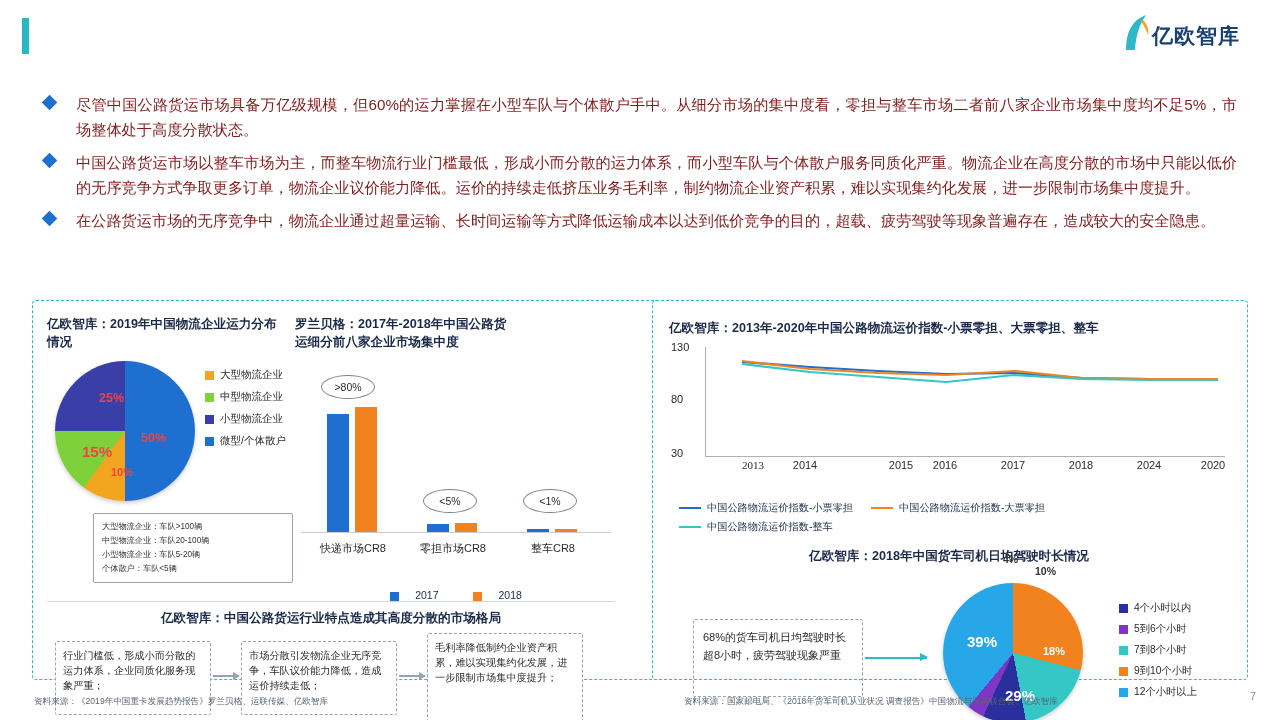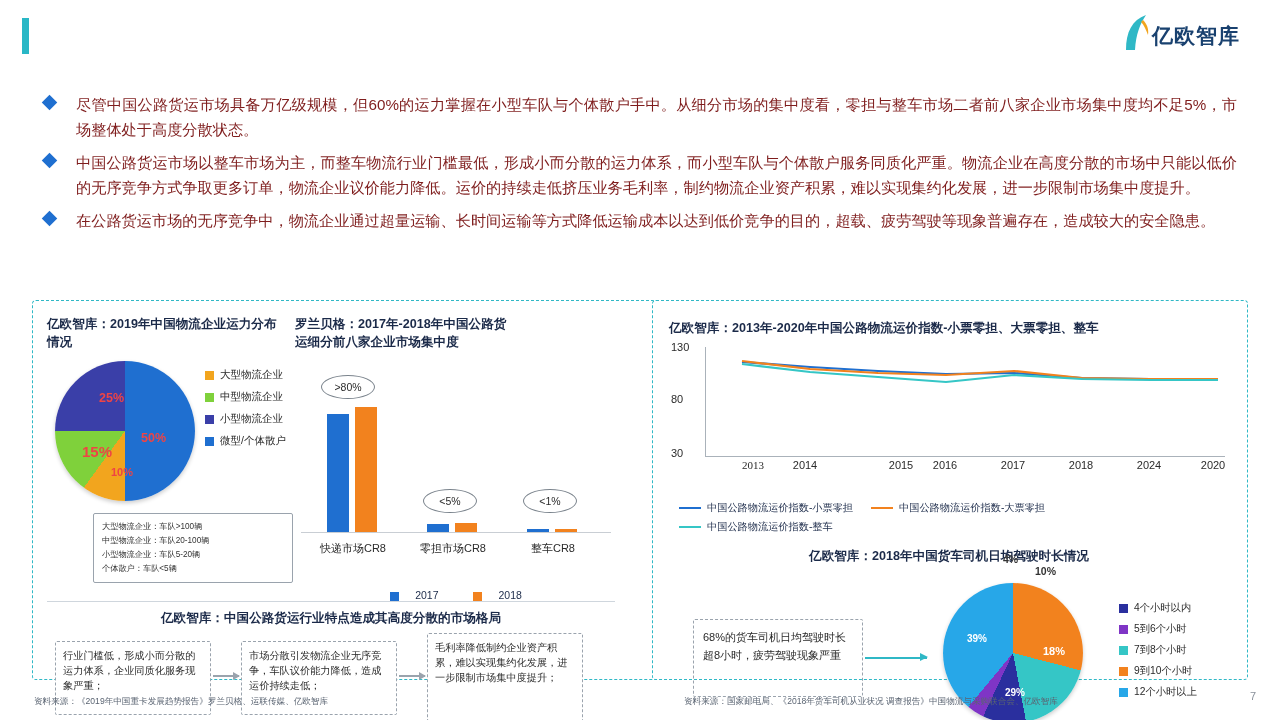--- a/index.html
+++ b/index.html
@@ -123,21 +123,21 @@
   .pie2 {
     position:absolute; left:0; top:0; width:140px; height:140px; border-radius:50%;
     background:conic-gradient(
       #f2821e 0deg 104.4deg,
       #35c6c6 104.4deg 169.2deg,
       #2a2f9e 169.2deg 205.2deg,
       #7f35c6 205.2deg 219.6deg,
       #27a7e8 219.6deg 360deg);
     box-shadow:0 2px 4px rgba(0,0,0,.2);
   }
-  .p2lab { position:absolute; color:#fff; font-weight:bold; font-size:10px; }
+  .p2lab { position:absolute; color:#fff; font-weight:bold; font-size:15px; }
   .p2-39 { left:24px; top:50px; }
   .p2-29 { left:62px; top:104px; }
   .p2-18 { left:100px; top:62px; font-size:11px; }
   .p2-10 { left:92px; top:-18px; color:#333; font-size:10.5px; }
   .p2-4  { left:60px; top:-30px; color:#333; font-size:10.5px; }
 
   .pie2-legend { position:absolute; left:466px; top:296px; width:120px; }
   .pie2-legend div { font-size:10.3px; line-height:21px; color:#2b2b2b; white-space:nowrap; }
   .callout {
     position:absolute; left:40px; top:318px; width:170px; height:78px;

